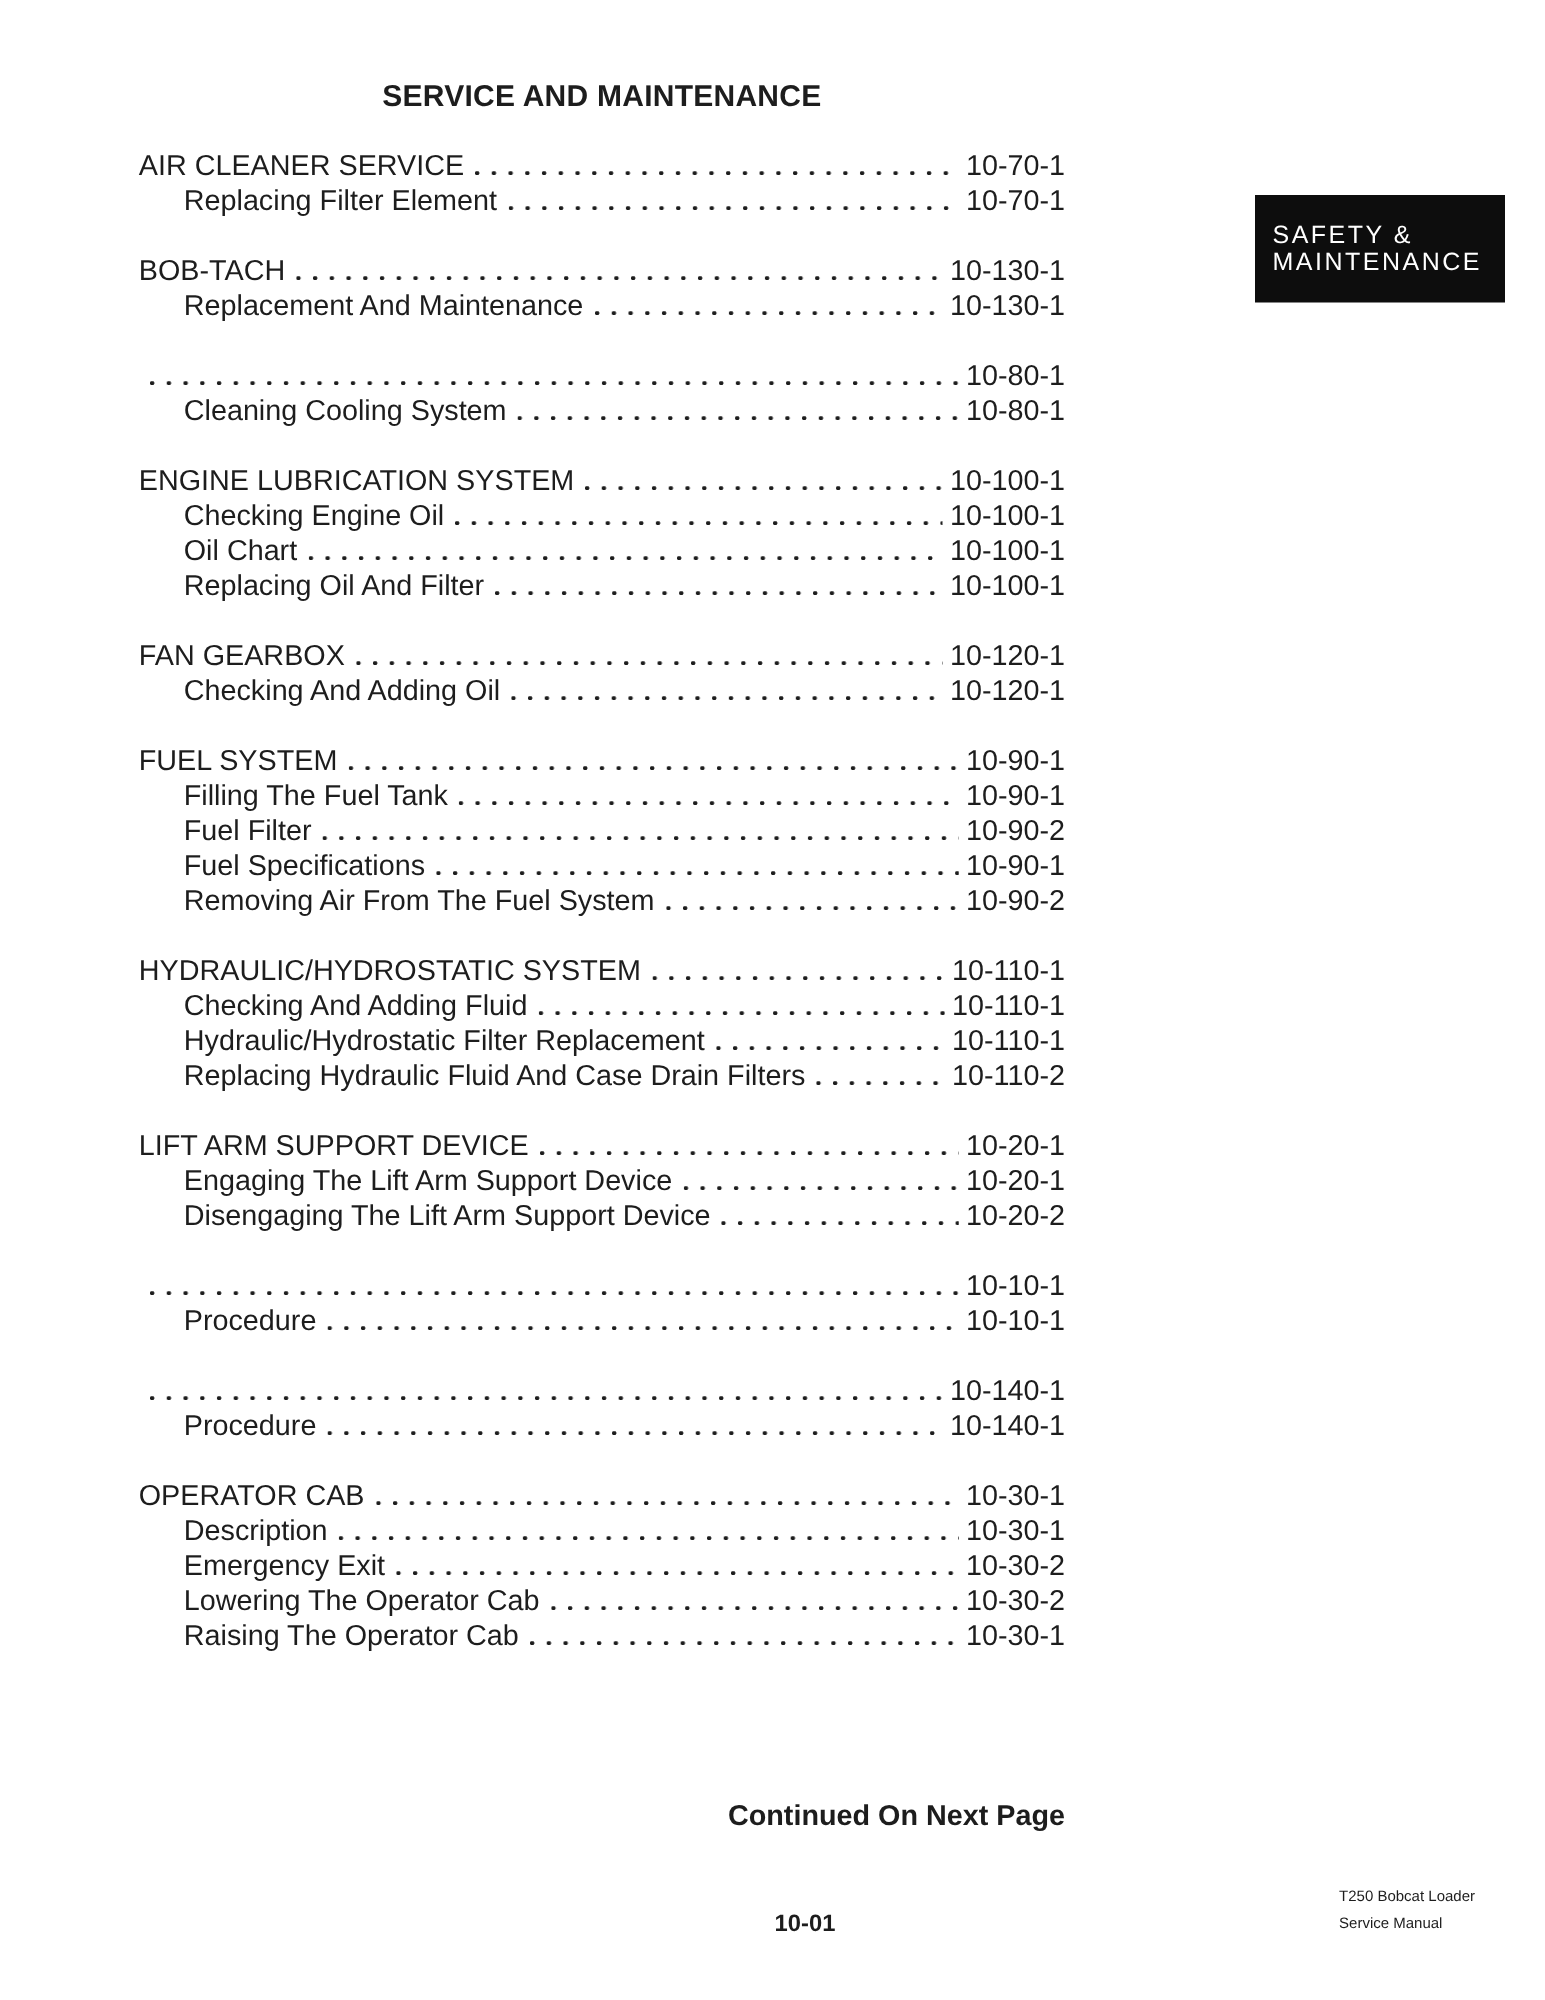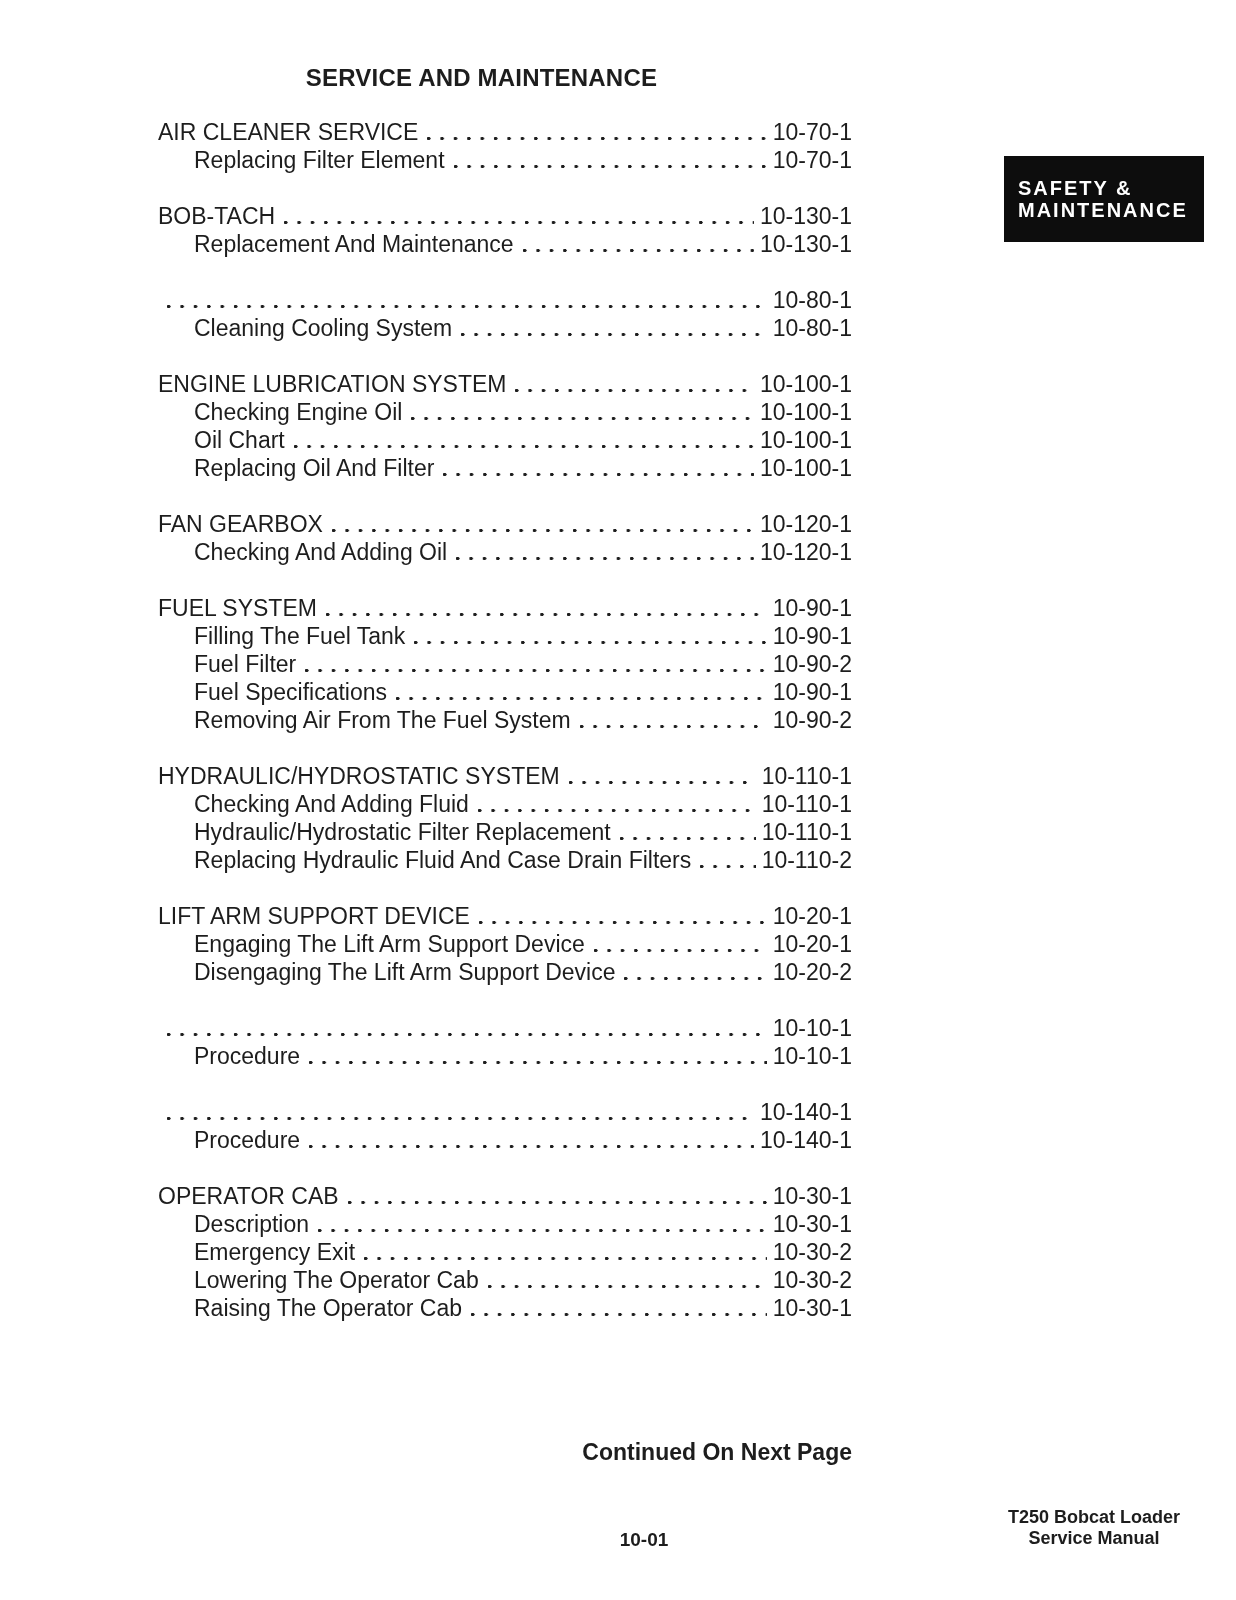--- a/index.html
+++ b/index.html
@@ -33,21 +33,20 @@
     position:absolute;
     top:118px;left:111px;width:741px;
     font-size:23px;
   }
   .toc-section + .toc-section{margin-top:28px;}
   .toc-row{
     display:flex;
     align-items:center;
     line-height:28px;
     white-space:nowrap;
-    margin-left:47px;
   }
   .toc-row.sub{padding-left:36px;}
   .toc-label{flex:0 0 auto;}
   .toc-leader{
     flex:1 1 auto;
     align-self:stretch;
     min-width:16px;
     margin:0 6px 0 9px;
     background-image:radial-gradient(circle at 1.7px 1.7px, var(--text) 1.55px, rgba(0,0,0,0) 2.1px);
     background-size:13.4px 3.4px;
@@ -56,21 +55,21 @@
   }
   .toc-page{flex:0 0 auto;}
   .side-tab{
     position:absolute;
     left:1004px;top:156px;
     width:200px;height:86px;
     background:var(--tab-bg);
     color:var(--tab-fg);
     display:flex;flex-direction:column;justify-content:center;
     padding-left:14px;
-    font-size:20px;font-weight:bold;
+    font-size:20px;font-weight:normal;
     letter-spacing:2px;
     line-height:22px;
     white-space:nowrap;
   }
   .continued-note{
     position:absolute;
     top:1438px;left:111px;width:741px;
     text-align:right;
     font-size:23px;font-weight:bold;
     line-height:28px;
@@ -79,22 +78,22 @@
   .footer-page-number{
     position:absolute;
     top:1529px;left:594px;width:100px;
     text-align:center;
     font-size:19px;font-weight:bold;
     line-height:21px;
   }
   .footer-manual{
     position:absolute;
     top:1507px;right:56px;
-    text-align:center;
-    font-size:18px;font-weight:bold;
+    text-align:left;
+    font-size:12px;font-weight:normal;
     line-height:21px;
     white-space:nowrap;
   }
 </style>
 </head>
 <body>
 
 <div class="page">
 
   <h1 class="doc-title">SERVICE AND MAINTENANCE</h1>

